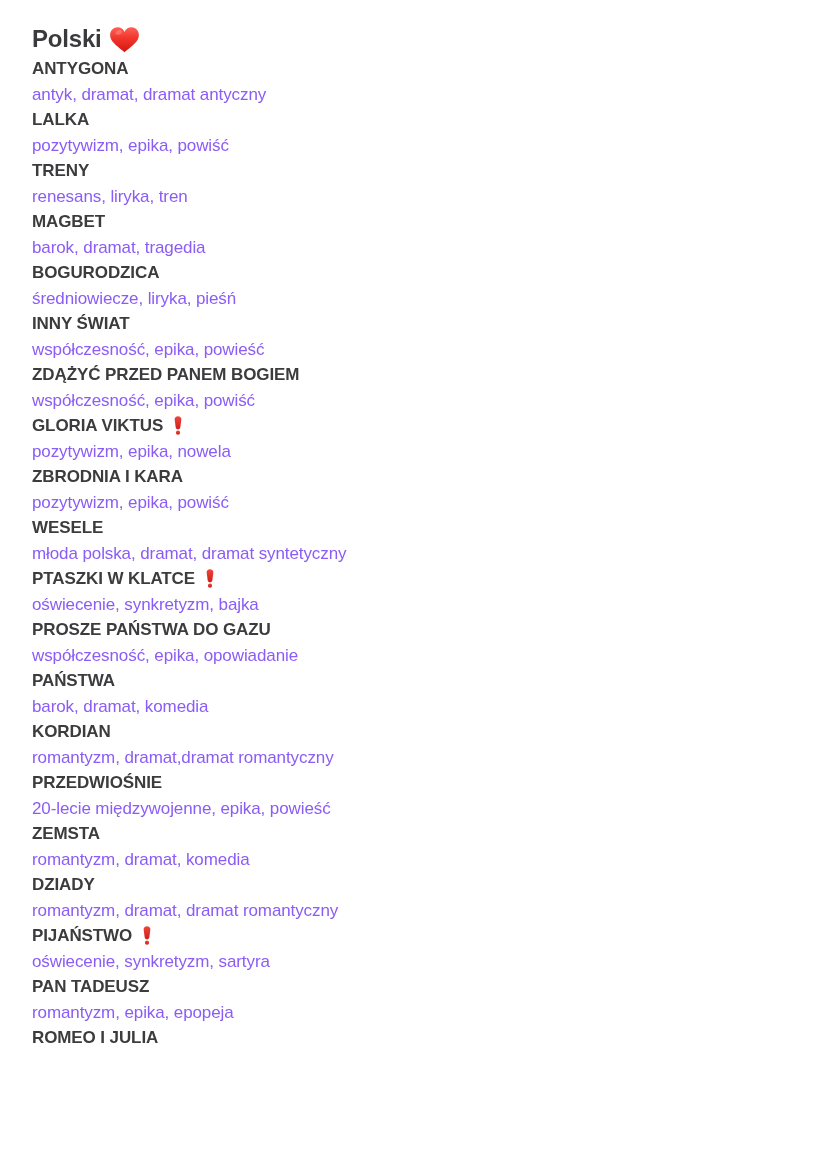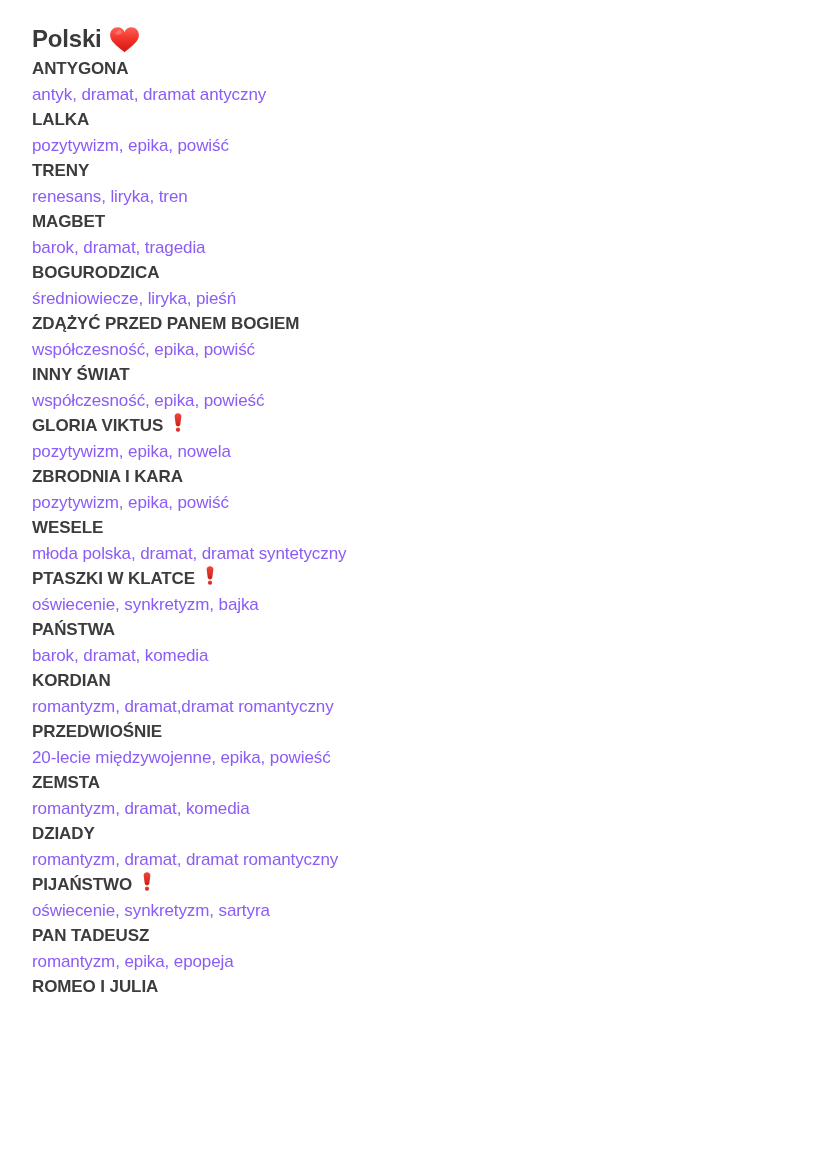--- a/index.html
+++ b/index.html
@@ -38,21 +38,21 @@
   }
   .entries { }
   .entry { }
   .entry-title {
     font-size: 17px;
     line-height: 25.5px;
     font-weight: 700;
     color: #3c3c3e;
     letter-spacing: -0.1px;
     display: flex;
-    align-items: flex-start;
+    align-items: center;
   }
   .entry-tags {
     font-size: 17px;
     line-height: 25.5px;
     font-weight: 400;
     color: #8b5cf6;
     letter-spacing: -0.1px;
   }
   .excl-icon {
     width: 12px;
@@ -117,32 +117,32 @@
   <div class="entry">
     <div class="entry-title">
       <span>BOGURODZICA</span>
 
     </div>
     <div class="entry-tags">średniowiecze, liryka, pieśń</div>
   </div>
 
   <div class="entry">
     <div class="entry-title">
+      <span>INNY ŚWIAT</span>
+
+    </div>
+    <div class="entry-tags">współczesność, epika, powieść</div>
+  </div>
+
+  <div class="entry">
+    <div class="entry-title">
       <span>ZDĄŻYĆ PRZED PANEM BOGIEM</span>
 
     </div>
     <div class="entry-tags">współczesność, epika, powiść</div>
-  </div>
-
-  <div class="entry">
-    <div class="entry-title">
-      <span>INNY ŚWIAT</span>
-
-    </div>
-    <div class="entry-tags">współczesność, epika, powieść</div>
   </div>
 
   <div class="entry">
     <div class="entry-title">
       <span>GLORIA VIKTUS</span>
       <svg class="excl-icon" viewBox="0 0 16 26" xmlns="http://www.w3.org/2000/svg">
         <defs>
           <linearGradient id="exGrad" x1="0" y1="0" x2="0" y2="1">
             <stop offset="0" stop-color="#f0463d"></stop>
             <stop offset="1" stop-color="#cf1d15"></stop>
@@ -182,20 +182,27 @@
           </linearGradient>
         </defs>
         <path d="M8 0.5 C10.7 0.5 12.9 2.4 12.6 4.7 L11.2 15.5 C11 17.2 9.7 18.3 8 18.3 C6.3 18.3 5 17.2 4.8 15.5 L3.4 4.7 C3.1 2.4 5.3 0.5 8 0.5 Z" fill="url(#exGrad)"></path>
         <circle cx="8" cy="22.8" r="2.9" fill="url(#exGrad)"></circle>
       </svg>
     </div>
     <div class="entry-tags">oświecenie, synkretyzm, bajka</div>
   </div>
 
 
+  <div class="entry">
+    <div class="entry-title">
+      <span>PROSZE PAŃSTWA DO GAZU</span>
+
+    </div>
+    <div class="entry-tags">współczesność, epika, opowiadanie</div>
+  </div>
 
   <div class="entry">
     <div class="entry-title">
       <span>PAŃSTWA</span>
 
     </div>
     <div class="entry-tags">barok, dramat, komedia</div>
   </div>
 
   <div class="entry">

